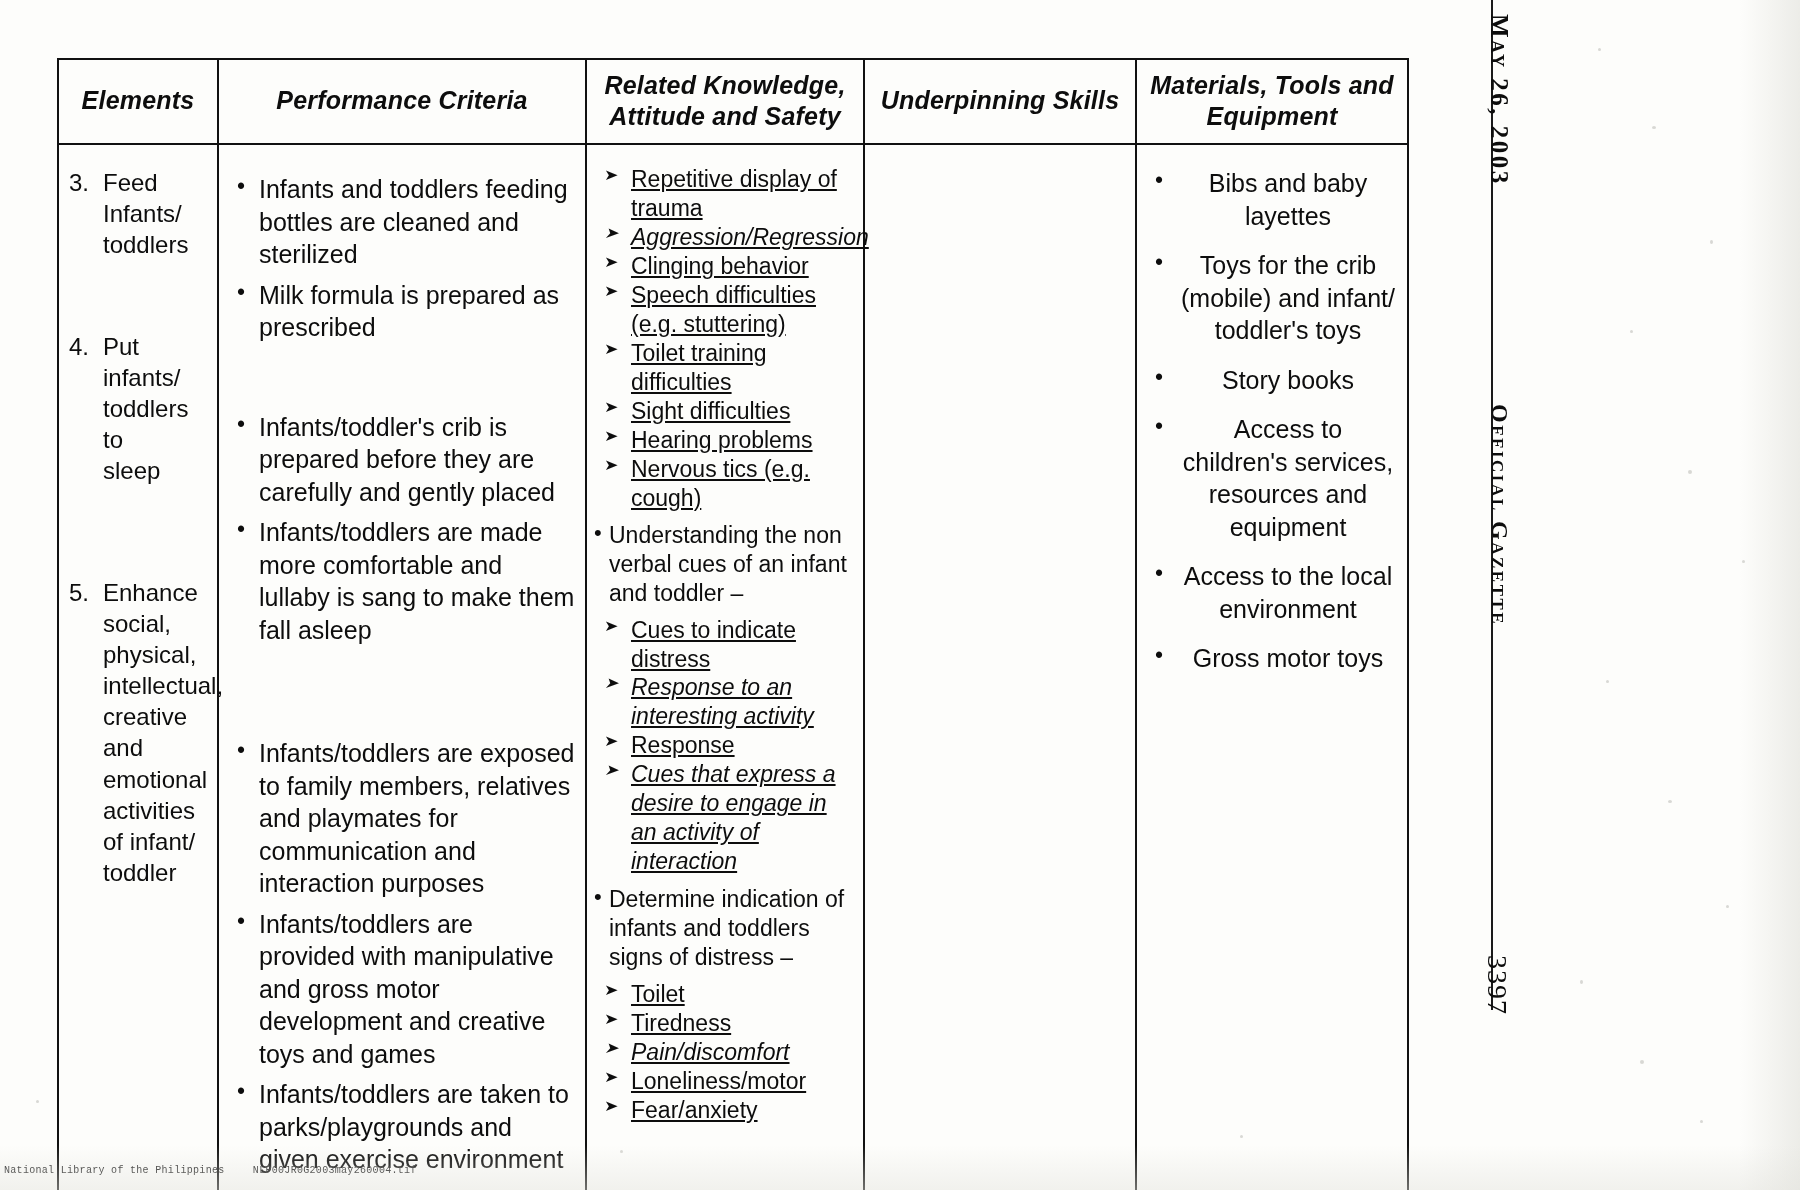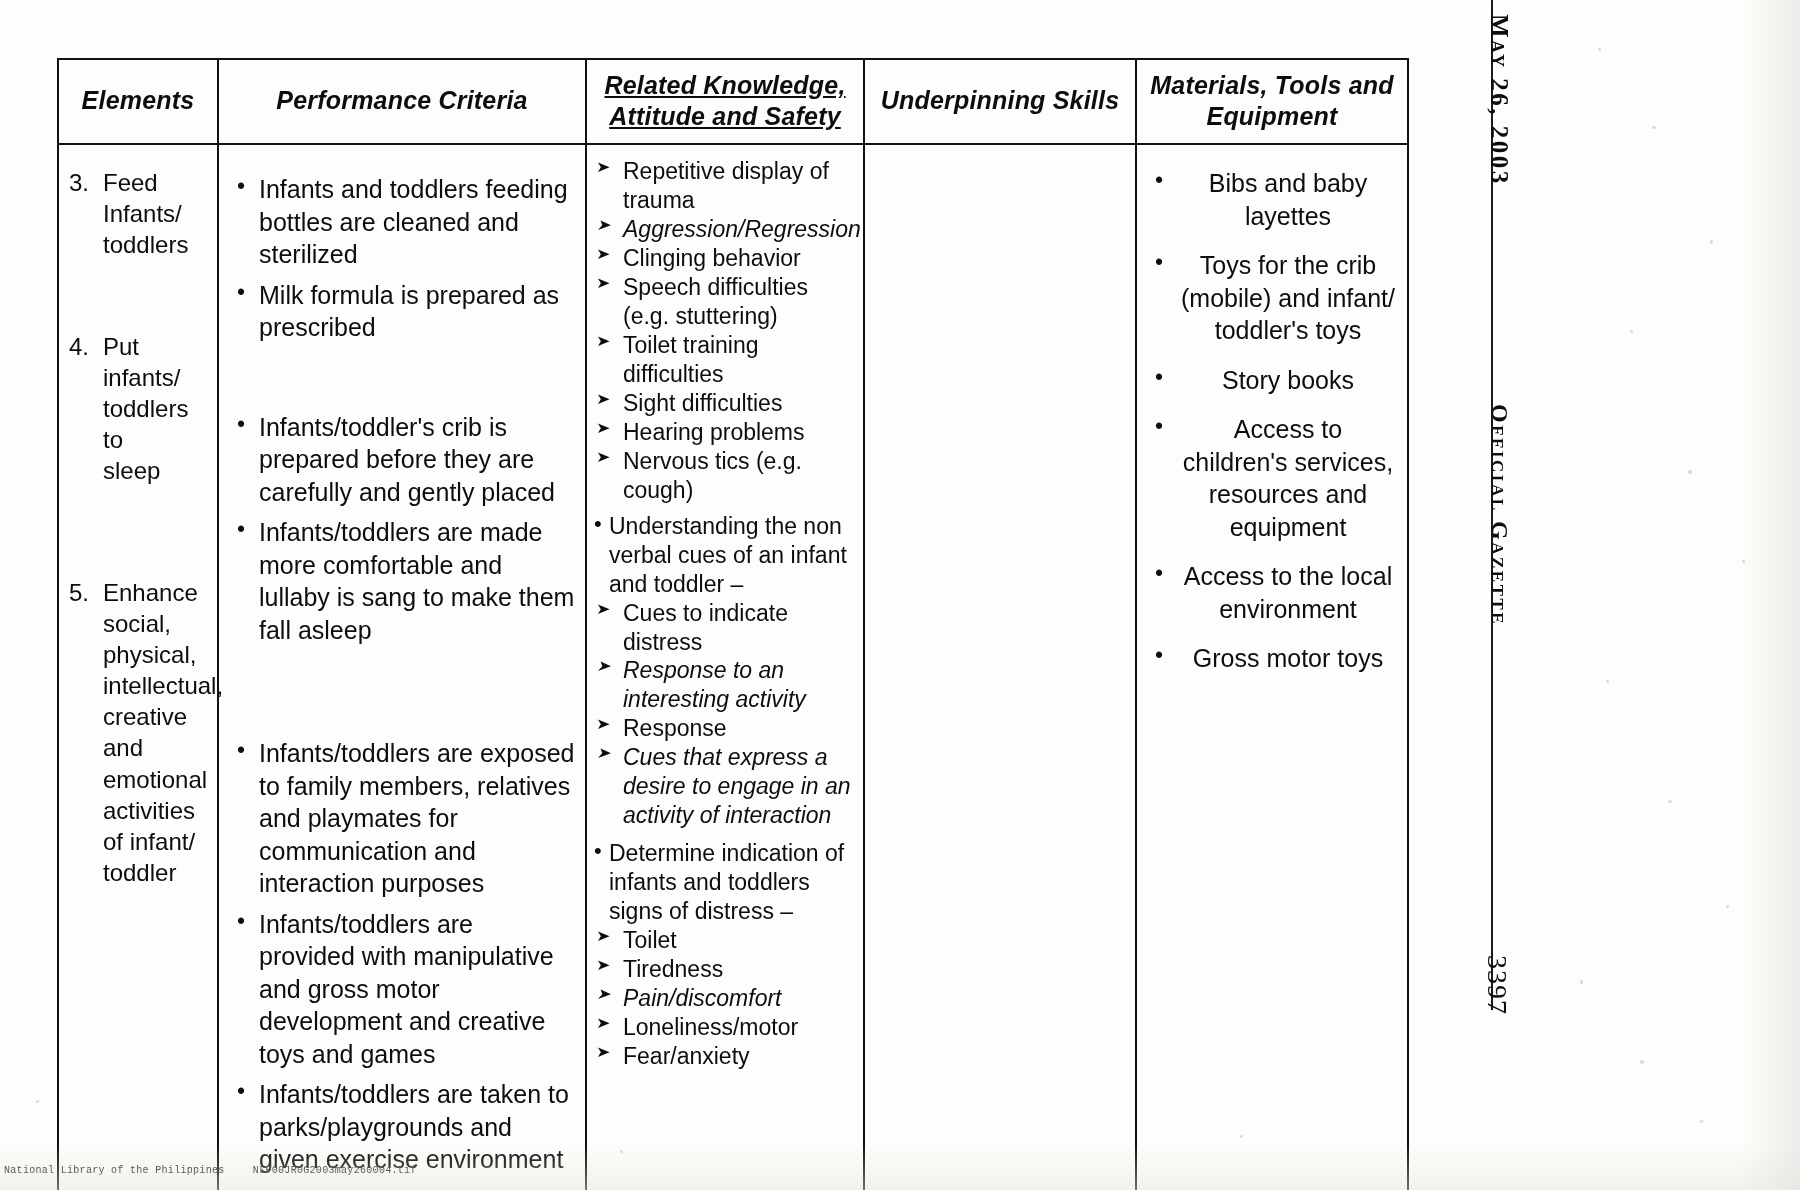--- a/index.html
+++ b/index.html
@@ -127,22 +127,23 @@
   .pc-group ul.bl > li::before { left: 8px; }
 
   
   .kn-inner {
     padding: 12px 6px 10px 6px;
     font-size: 23px;
     line-height: 1.26;
   }
   ul.arrow {
     list-style: none;
-    margin: 0;
+    margin: 8px;
     padding: 0;
+    text-decoration: underline;
   }
   ul.arrow > li {
     position: relative;
     padding-left: 30px;
     line-height: 1.26;
   }
   ul.arrow > li::before {
     content: "\27A4";
     position: absolute;
     left: 4px;
@@ -283,21 +284,21 @@
       <col class="c1">
         <col class="c2">
         <col class="c3">
         <col class="c4">
         <col class="c5">
     </colgroup>
     <thead>
       <tr>
         <th class="th-plain">Elements</th>
         <th class="th-plain">Performance Criteria</th>
-        <th style="white-space:pre-line;text-decoration:underline;">Related Knowledge,
+        <th style="white-space:pre-line;">Related Knowledge,
 Attitude and Safety</th>
         <th>Underpinning Skills</th>
         <th class="th-plain" style="white-space:pre-line;border-radius:21px;">Materials, Tools and
 Equipment</th>
       </tr>
     </thead>
     <tbody>
       <tr>
 
         <td>

